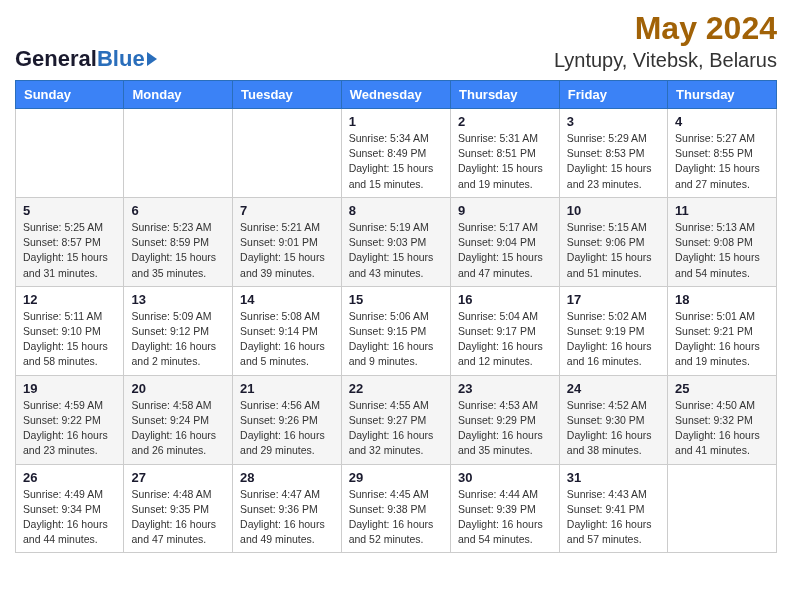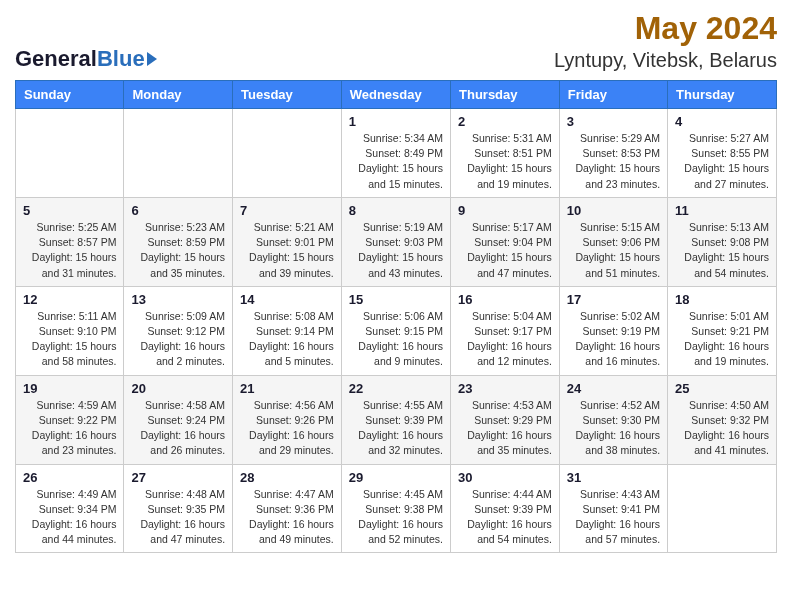--- a/index.html
+++ b/index.html
@@ -91,21 +91,20 @@
       font-size: 13px;
       font-weight: bold;
       color: #1a1a2e;
       display: block;
       margin-bottom: 2px;
     }
     .day-info {
       font-size: 10.5px;
       line-height: 1.45;
       color: #333;
-      text-align: right;
     }
     .empty-cell {
       background: #fff !important;
     }
   </style>
 </head>
 <body>
 
 <div class="container">
   <div class="header">
@@ -288,21 +287,21 @@
           <td>
             <span class="day-num">21</span>
             <div class="day-info">Sunrise: 4:56 AM
 Sunset: 9:26 PM
 Daylight: 16 hours
 and 29 minutes.</div>
           </td>
           <td>
             <span class="day-num">22</span>
             <div class="day-info">Sunrise: 4:55 AM
-Sunset: 9:39 PM
+Sunset: 9:27 PM
 Daylight: 16 hours
 and 32 minutes.</div>
           </td>
           <td>
             <span class="day-num">23</span>
             <div class="day-info">Sunrise: 4:53 AM
 Sunset: 9:29 PM
 Daylight: 16 hours
 and 35 minutes.</div>
           </td>

